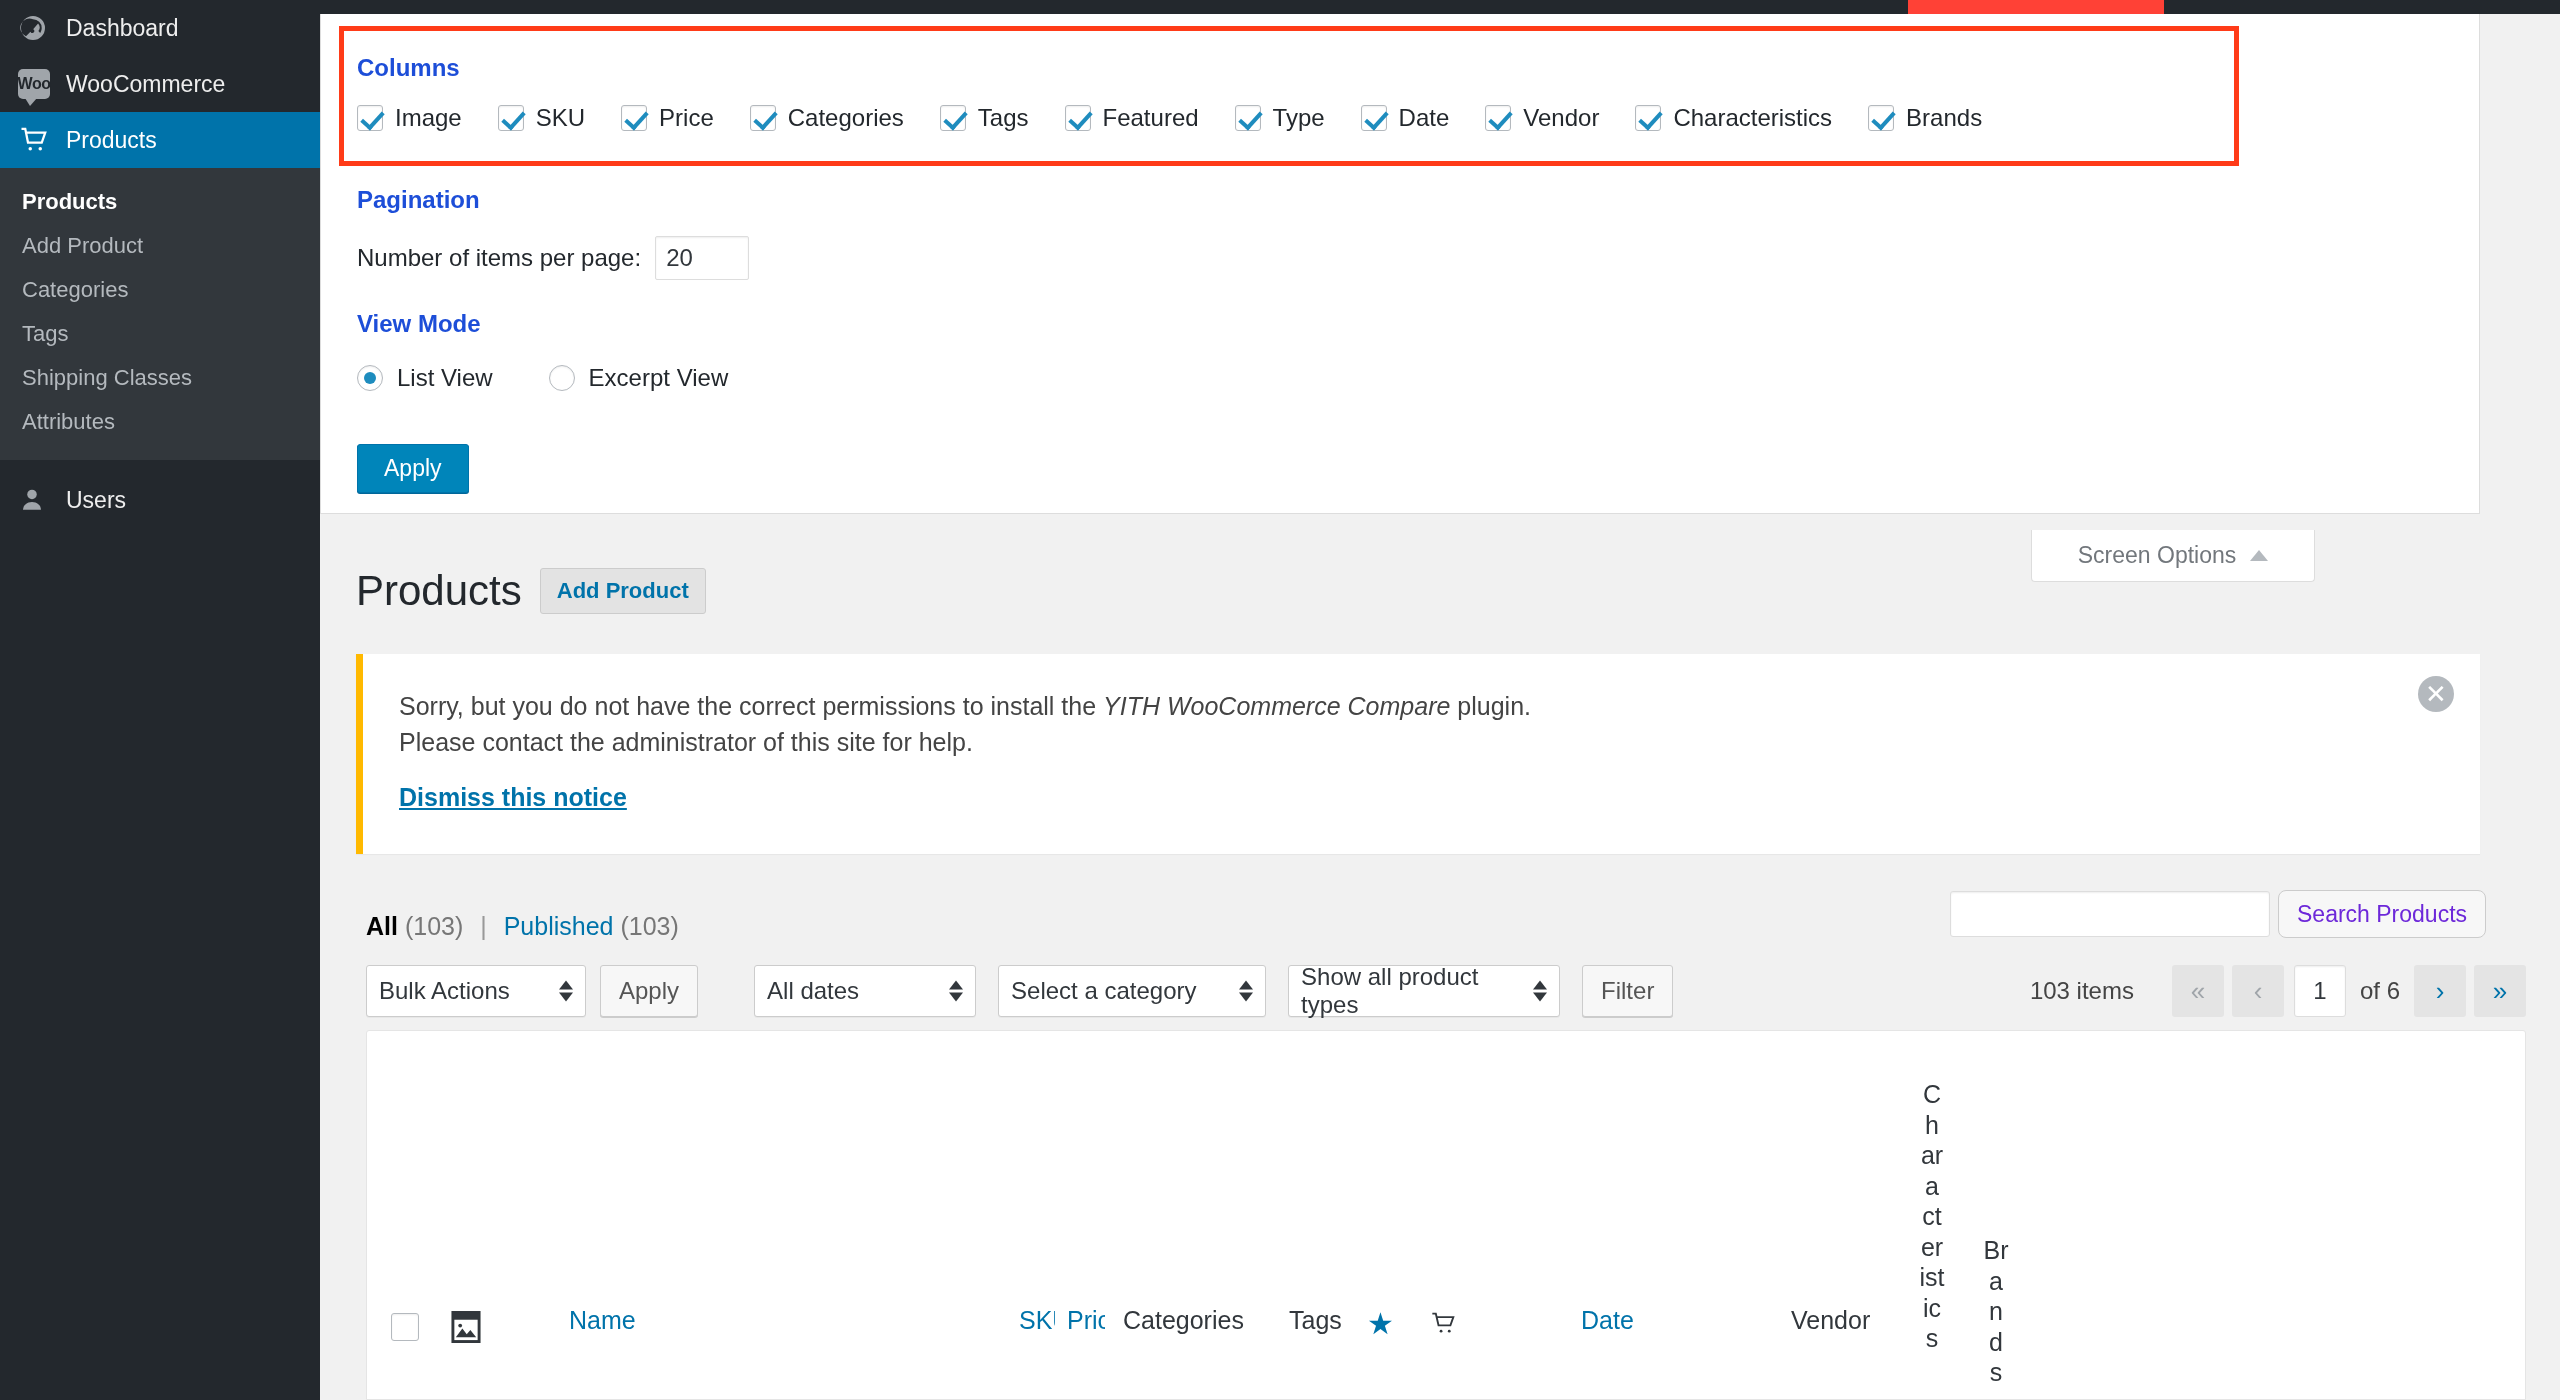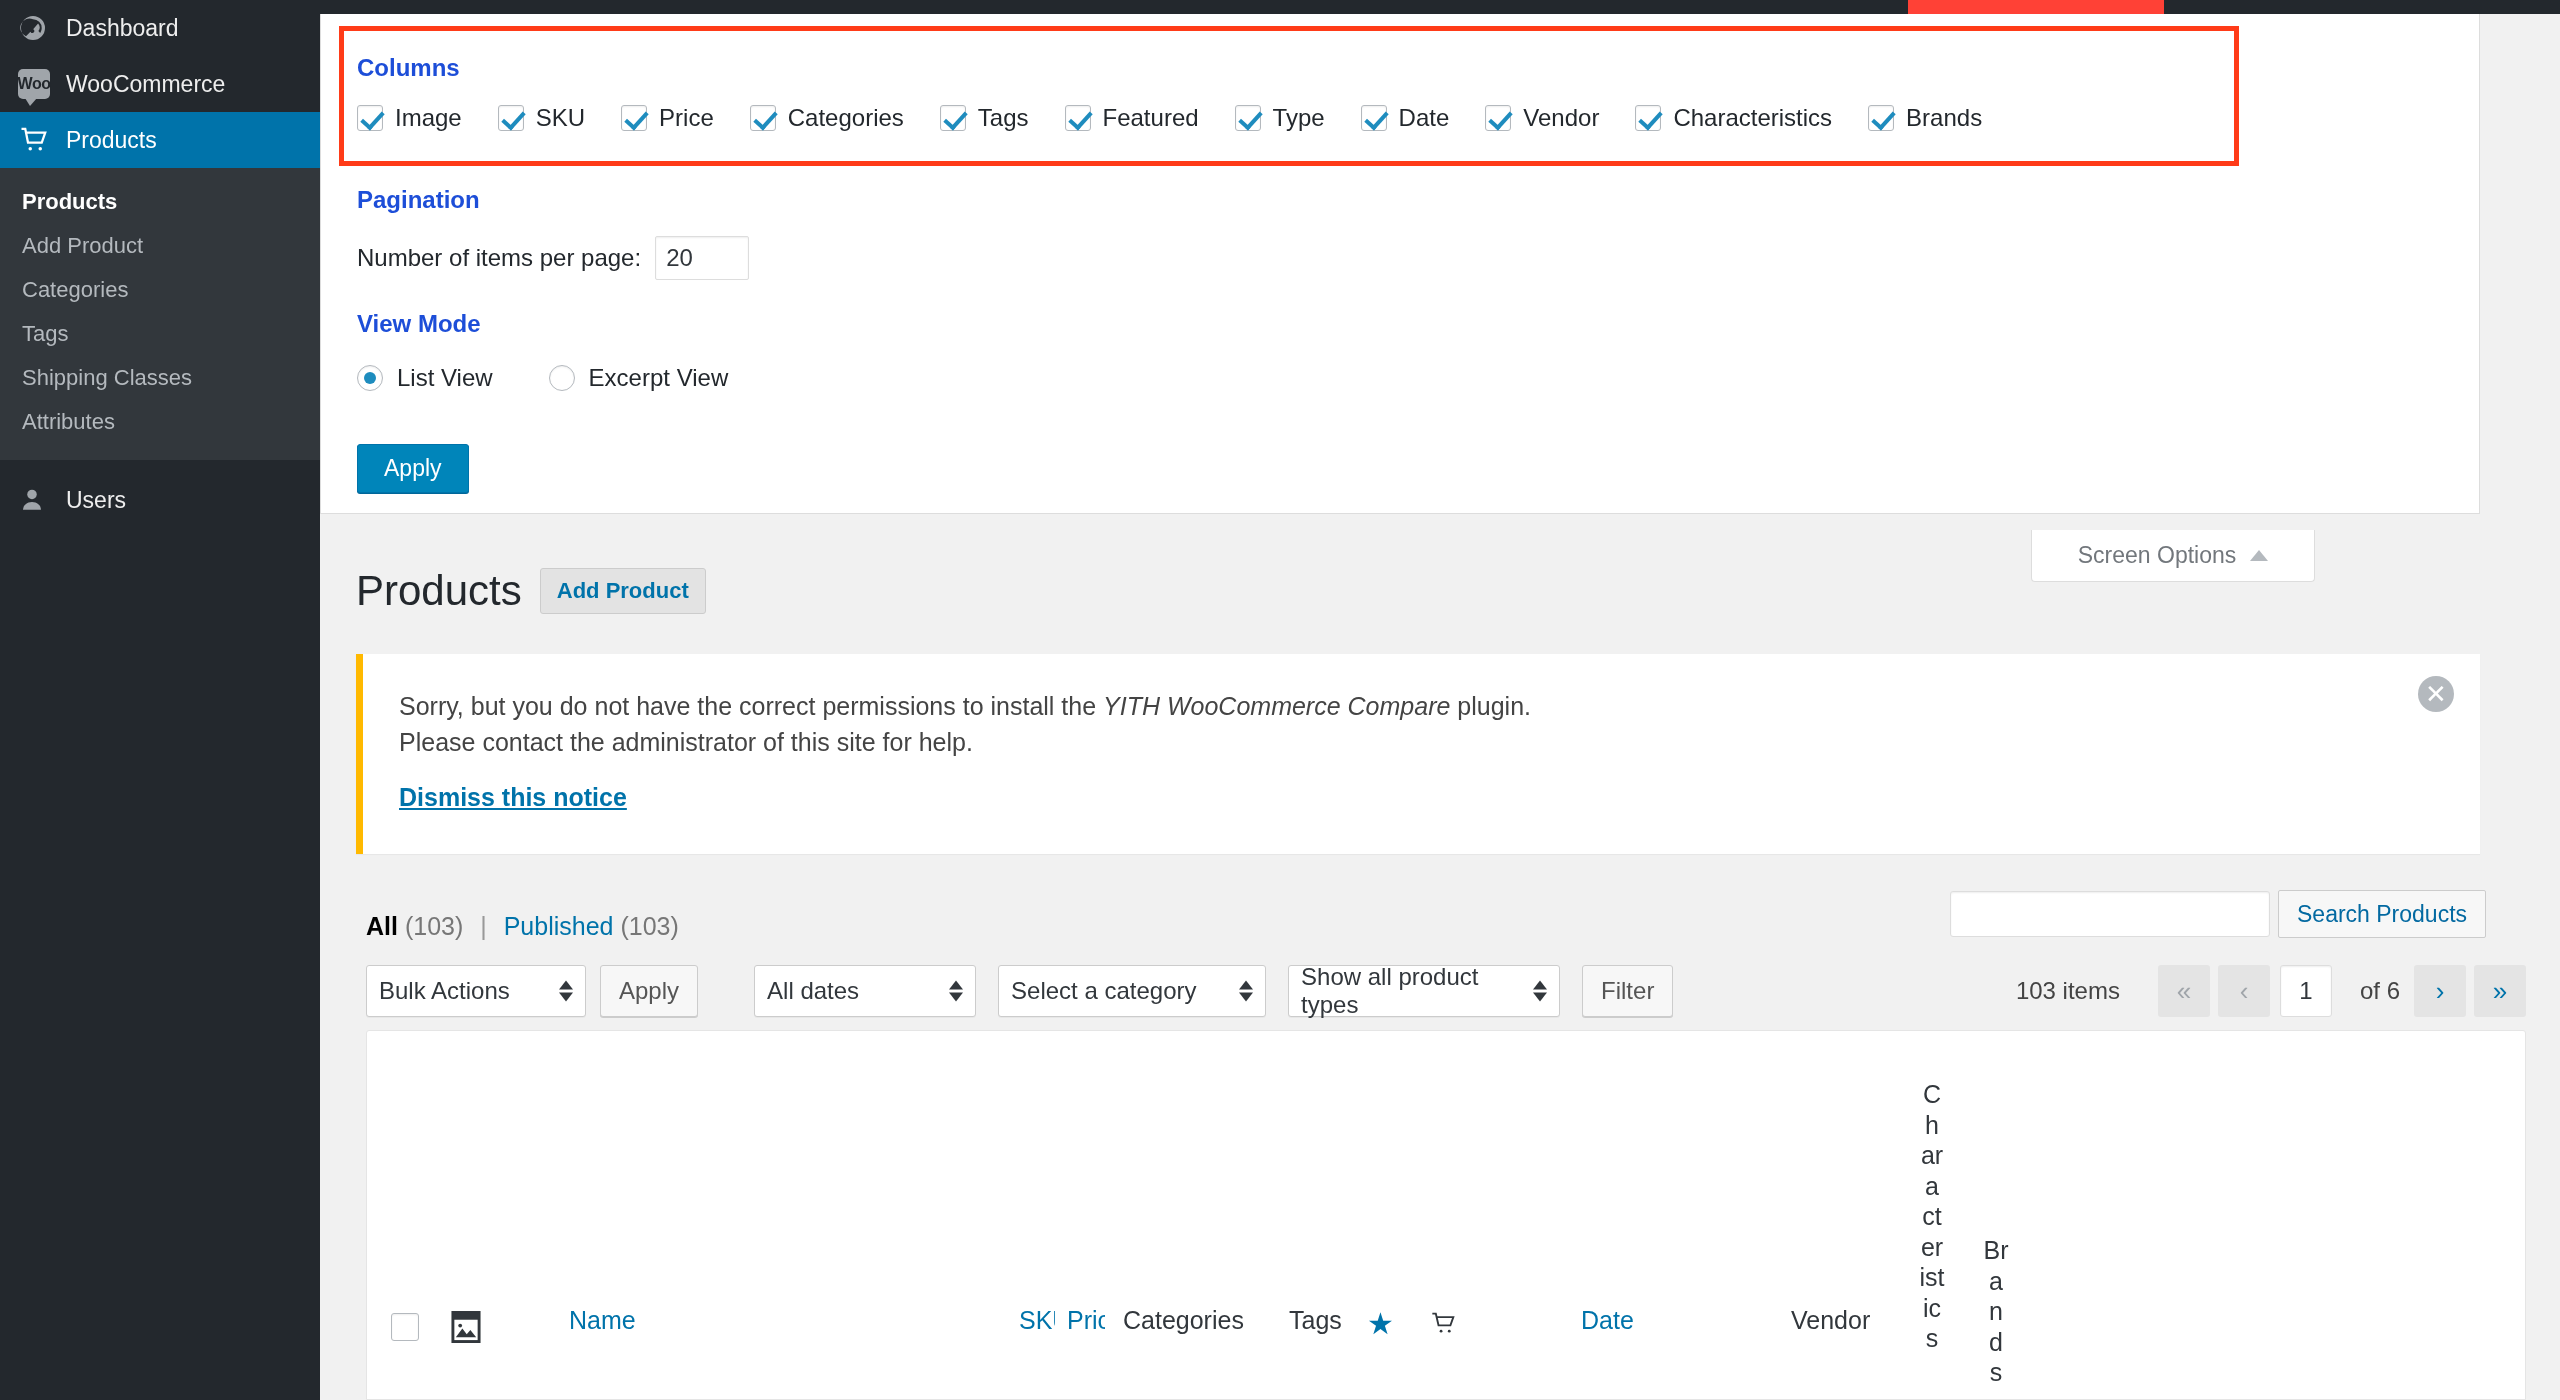--- a/index.html
+++ b/index.html
@@ -207,22 +207,22 @@
     display: flex; align-items: center;
   }
   .search-input {
     width: 320px; height: 46px; border: 1px solid #ddd; background: #fff;
     border-radius: 3px; font-size: 22px; padding: 0 10px;
     font-family: "Liberation Sans", sans-serif;
     box-shadow: inset 0 1px 2px rgba(0,0,0,.07);
   }
   .search-btn {
     margin-left: 8px; height: 48px; padding: 0 18px;
-    background: #f7f7f7; border: 1px solid #ccc; border-radius: 2px;
-    font-size: 23px; color: #0369a1; cursor: pointer;
+    background: #f7f7f7; border: 1px solid #ccc; border-radius: 8px;
+    font-size: 23px; color: #6d28d9; cursor: pointer;
     font-family: "Liberation Sans", sans-serif;
   }
 
   
   .tablenav {
     position: absolute; top: 965px; left: 366px; width: 2160px;
     display: flex; align-items: center;
   }
   .sel {
     height: 52px; border: 1px solid #ccc; border-radius: 3px; background: #fff;
@@ -503,21 +503,21 @@
           <i class="dn"></i>
         </span>
     </div>
     <button class="btn-secondary" style="margin-left:22px;">Filter</button>
 
     <div class="tnav-pages">
       <span>103 items</span>
       <span class="pg-btn disabled" style="margin-left:38px;">«</span>
       <span class="pg-btn disabled">‹</span>
       <span class="pg-cur">1</span>
-      <span style="margin-left:28px;">of 6</span>
+      <span style="margin-left:14px;">of 6</span>
       <span class="pg-btn" style="margin-left:14px;">›</span>
       <span class="pg-btn">»</span>
     </div>
   </div>
 
   <div class="wp-table">
     <div class="thead-row">
 
       <span class="cb-head"></span>
 

